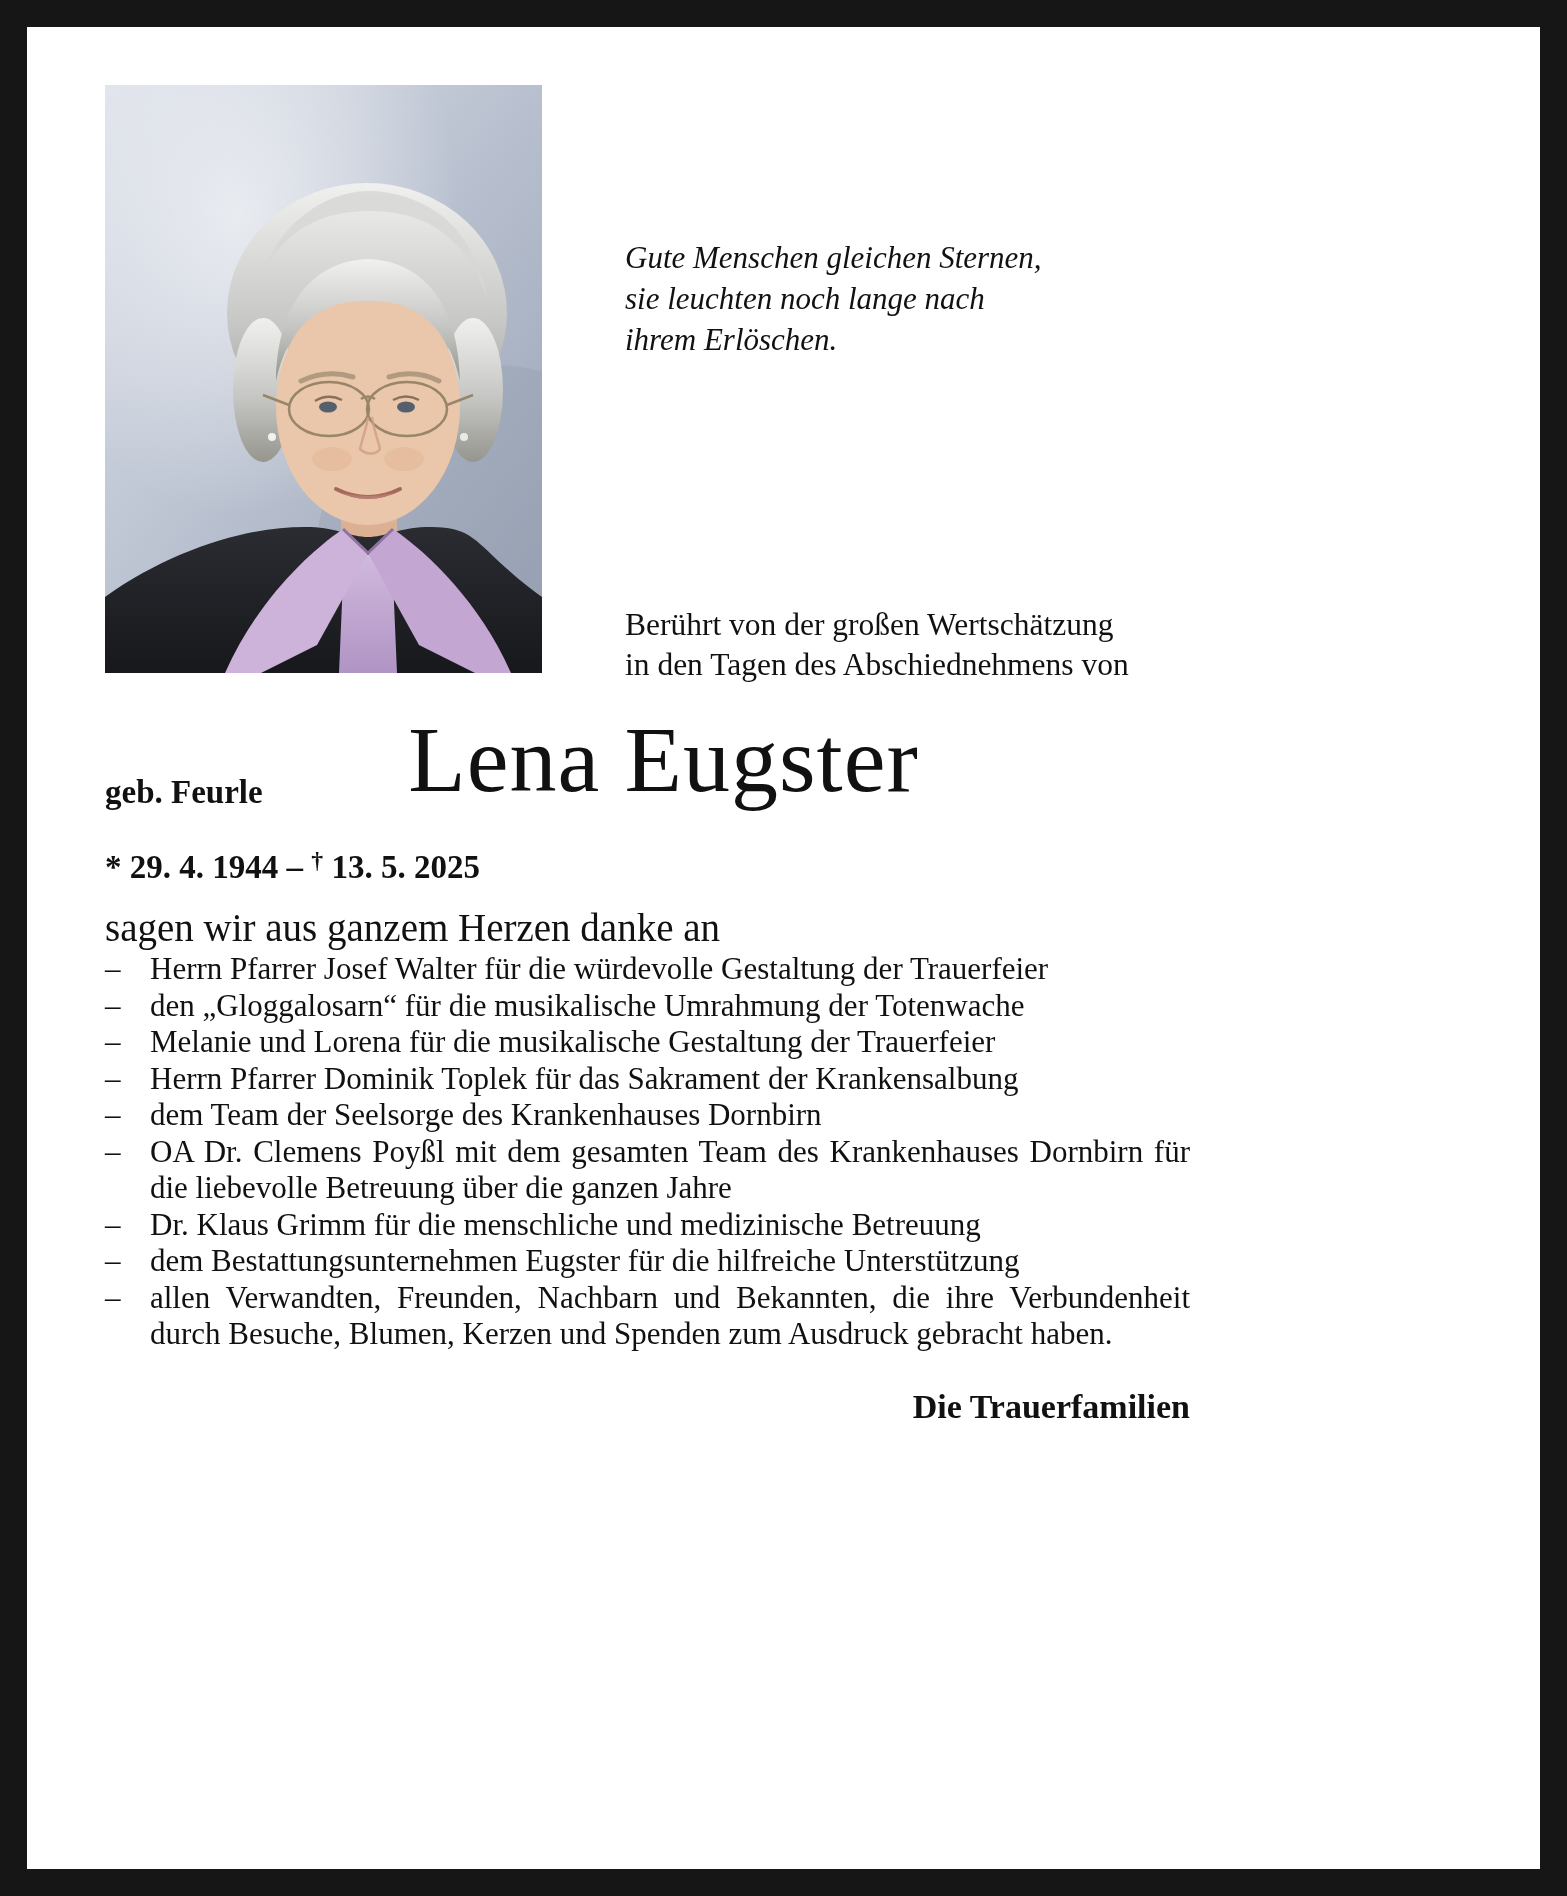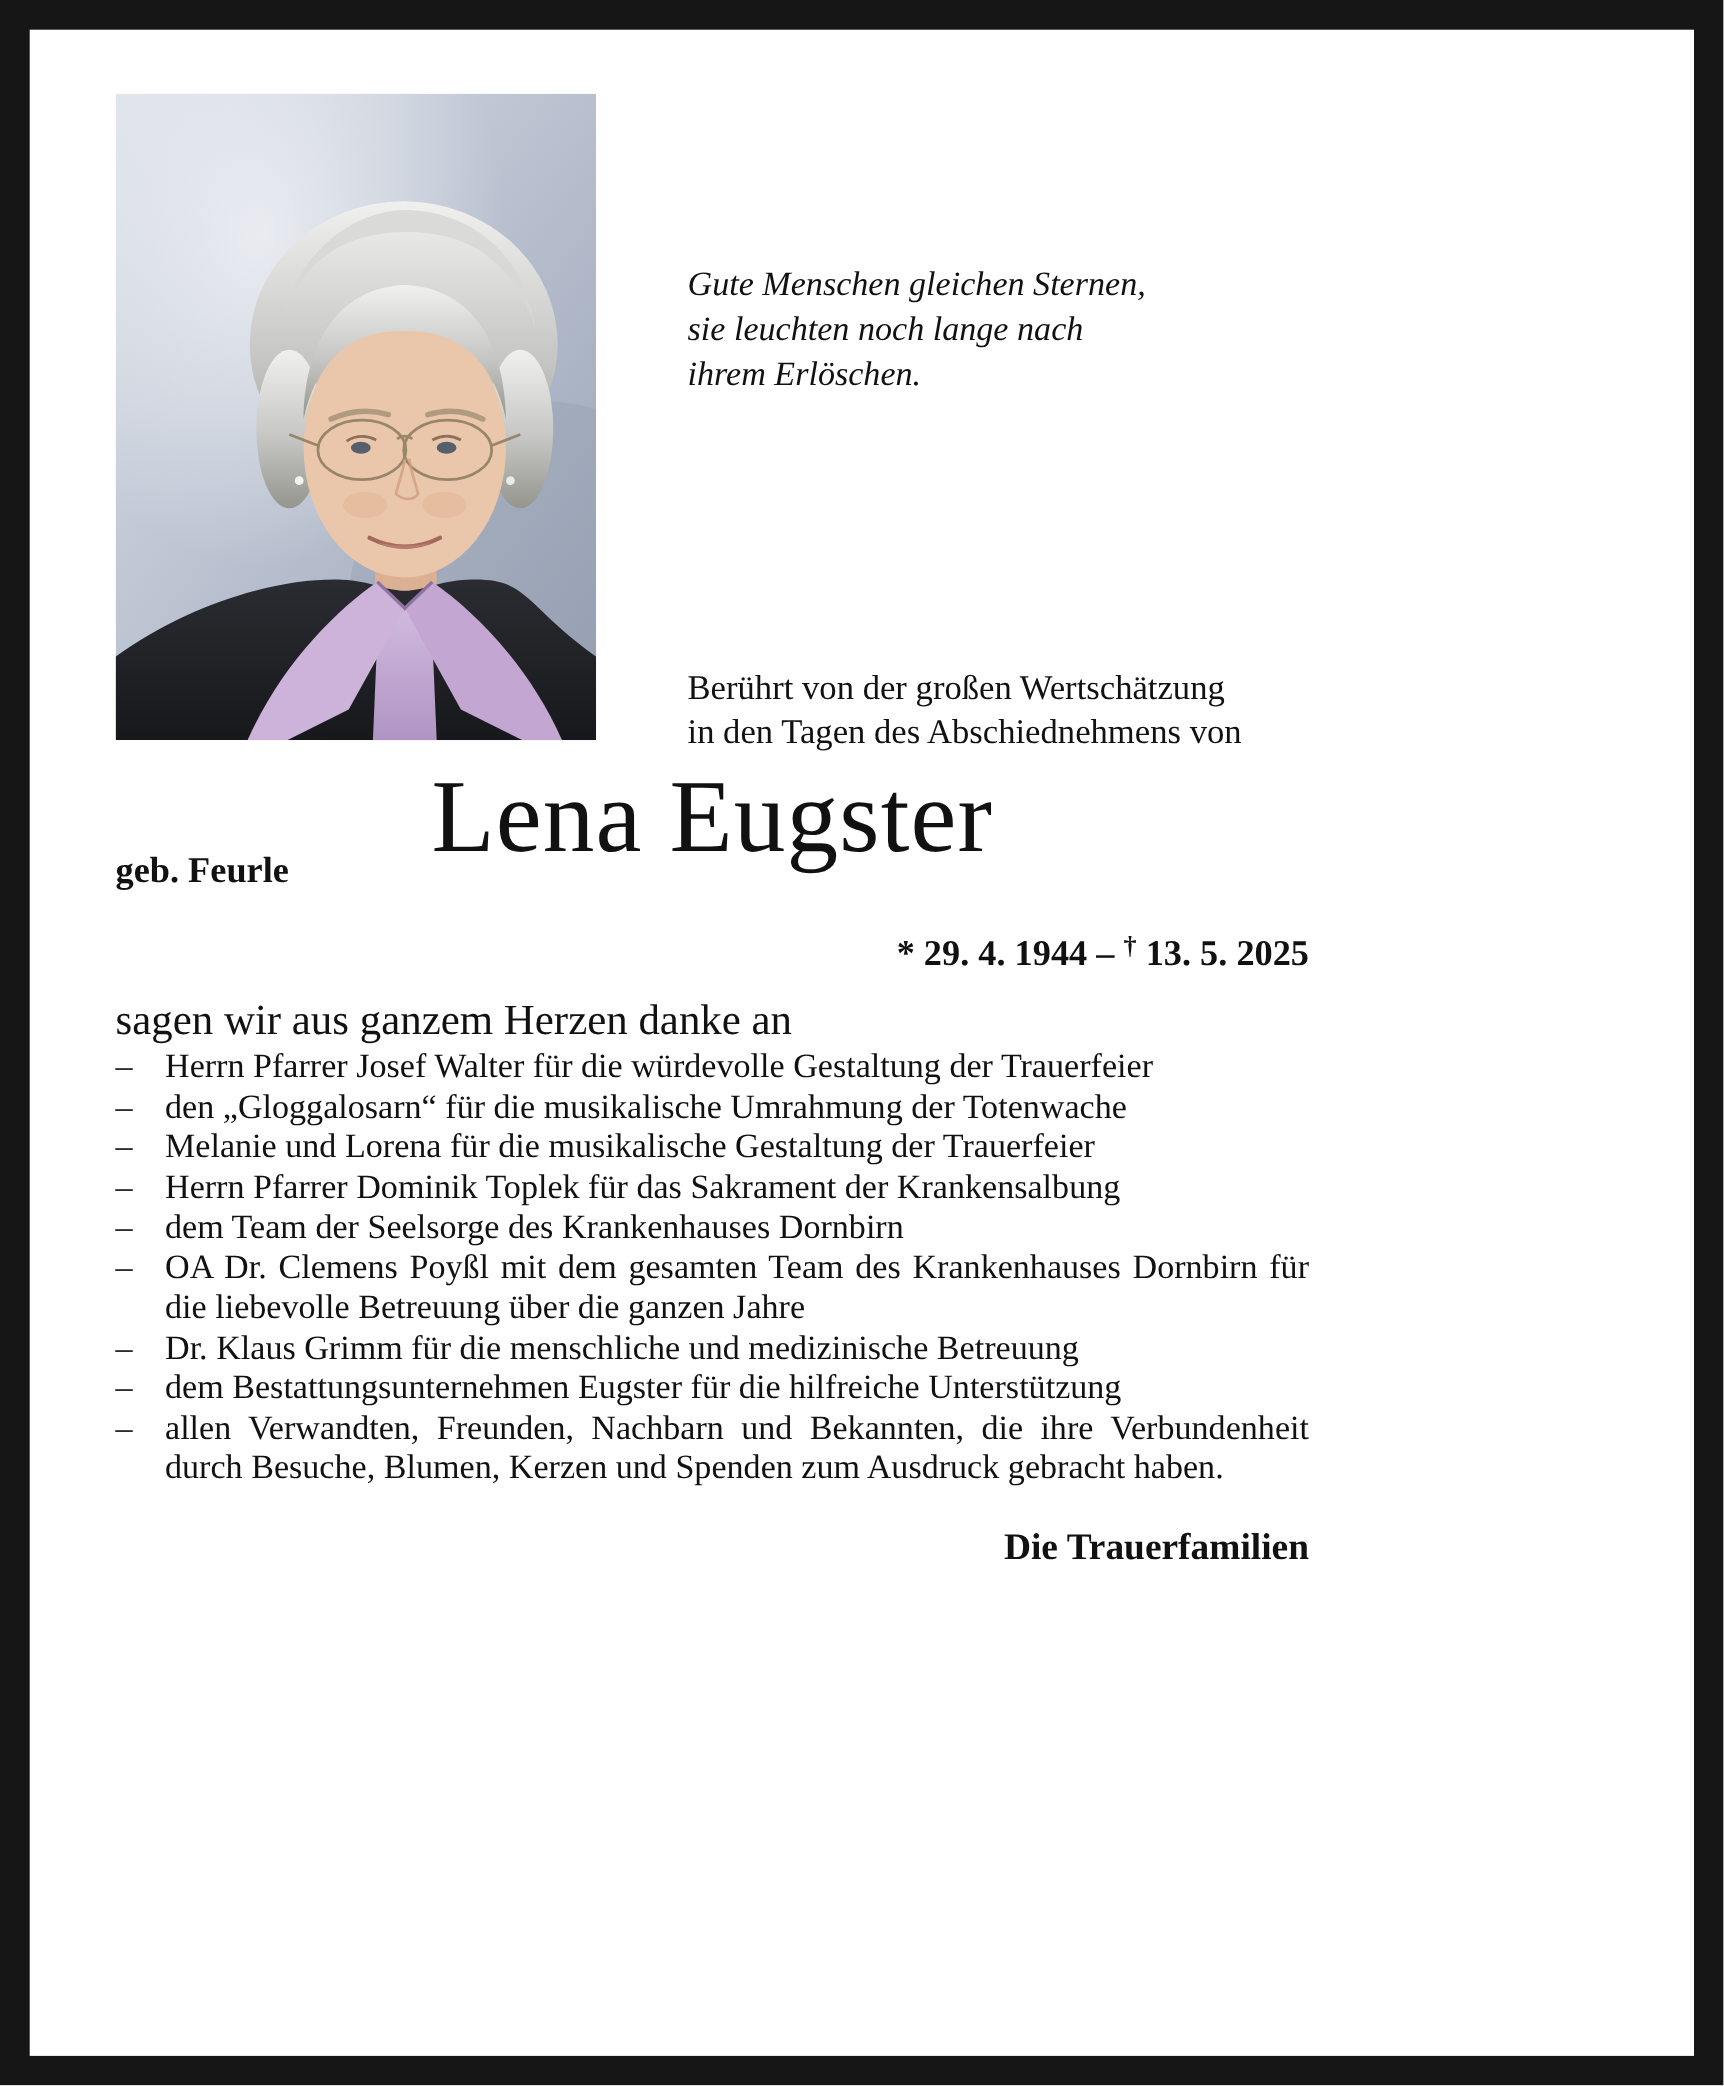--- a/index.html
+++ b/index.html
@@ -41,42 +41,42 @@
     top: 605px;
     font-size: 31.5px;
     line-height: 40px;
     white-space: pre-line;
   }
   .name {
     position: absolute;
     left: 105px;
     top: 692px;
     width: 1085px;
-    margin: 0;
+    margin: 16px;
     text-align: center;
     font-size: 94px;
     font-weight: 400;
     letter-spacing: 1px;
     line-height: 1.1;
   }
   .maiden {
     position: absolute;
     left: 105px;
     top: 774px;
     width: 1085px;
     text-align: left;
     font-weight: 700;
     font-size: 33px;
   }
   .dates {
     position: absolute;
     left: 105px;
     top: 847px;
     width: 1085px;
-    text-align: right;
+    text-align: left;
     font-weight: 700;
     font-size: 33px;
   }
   .dsym { font-size: 0.72em; vertical-align: 0.42em; }
   .lead {
     position: absolute;
     left: 105px;
     top: 905px;
     font-size: 39px;
   }

